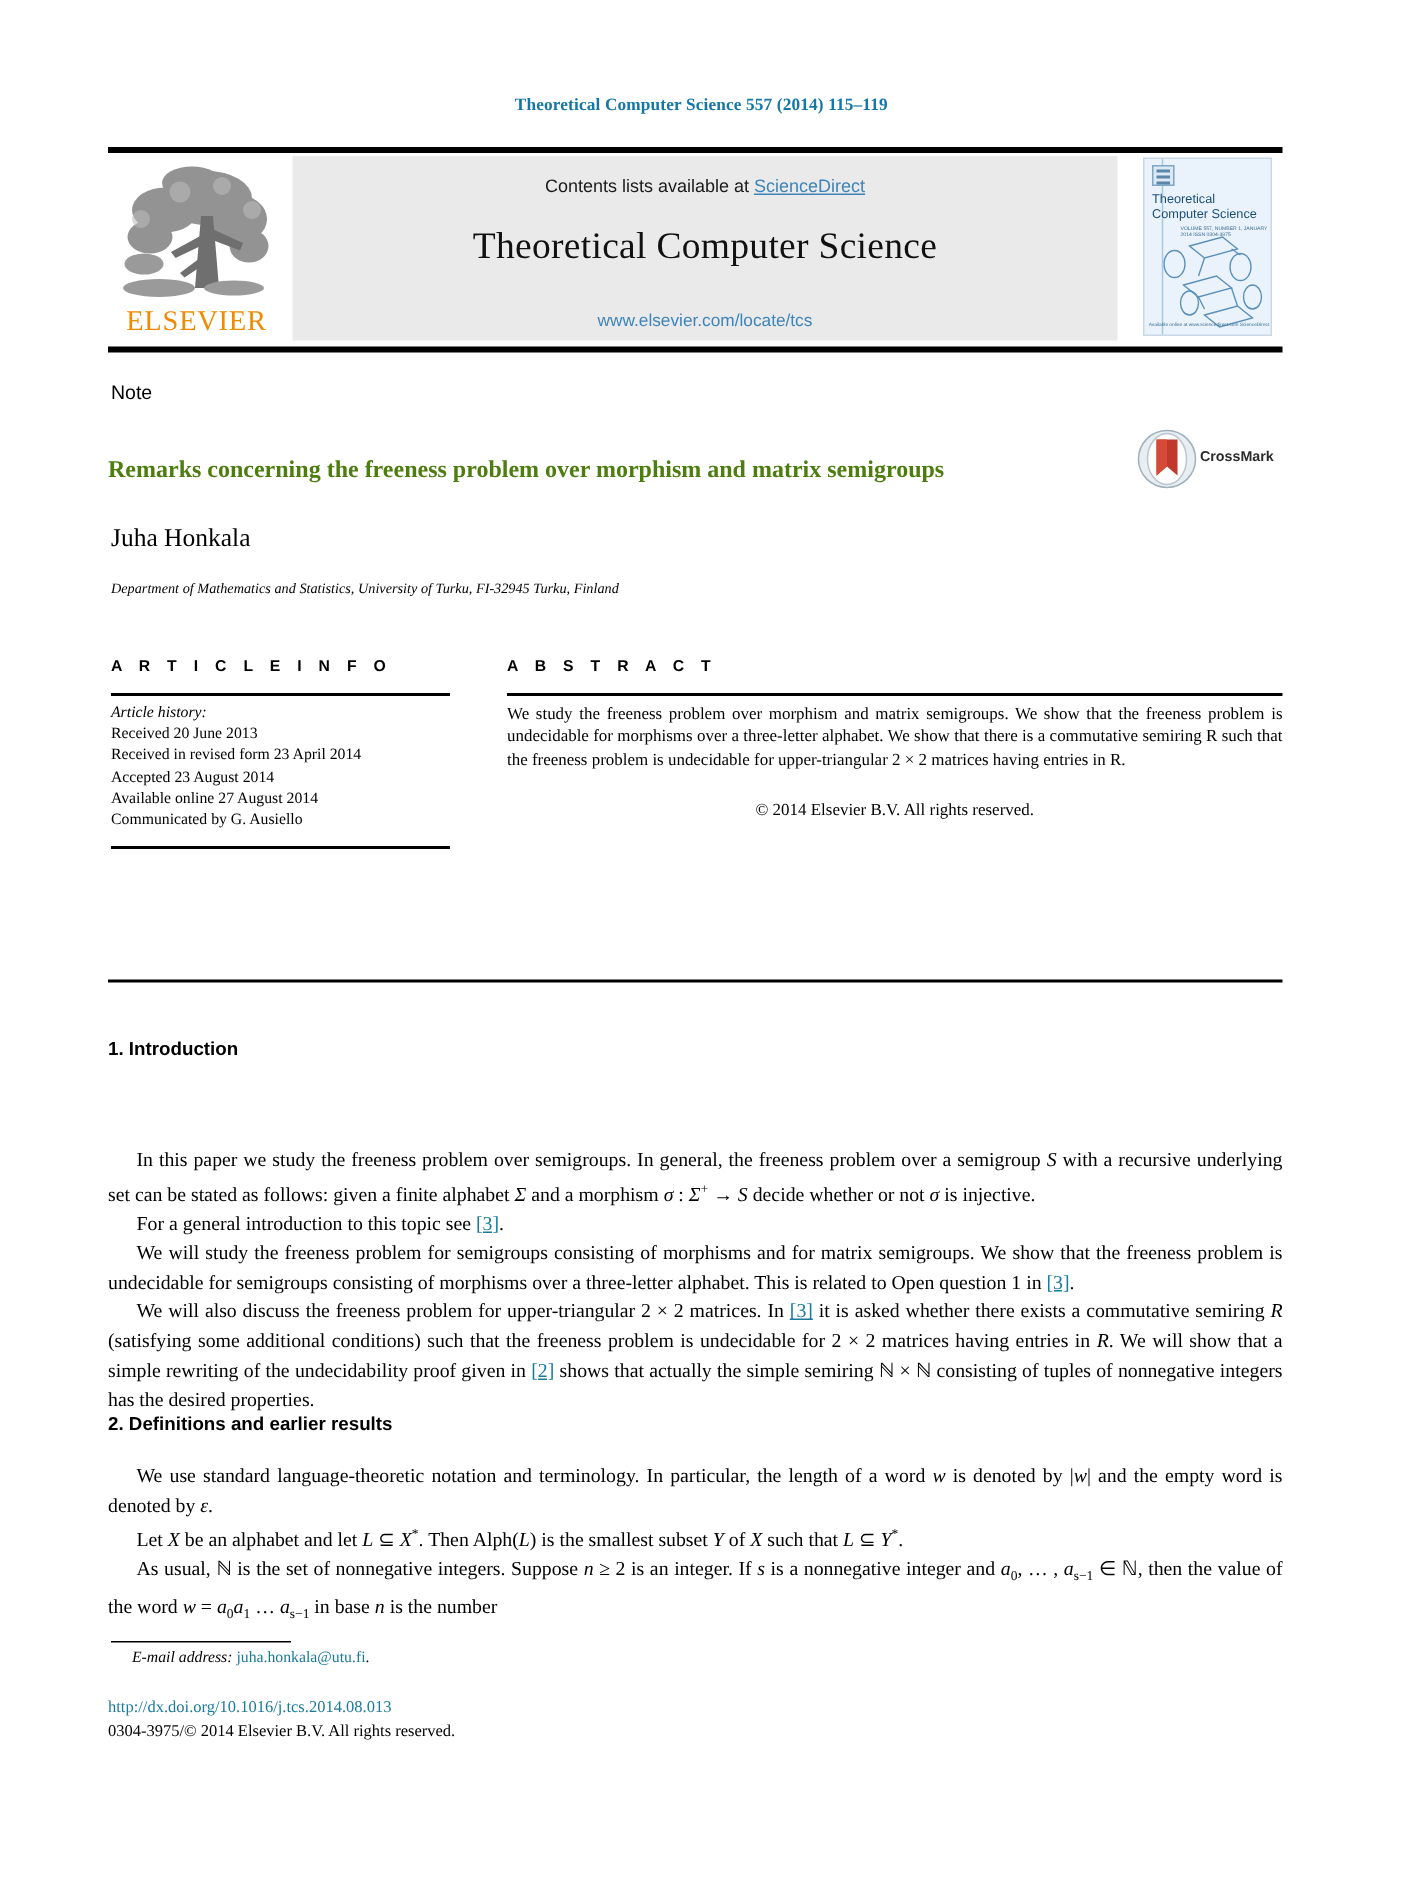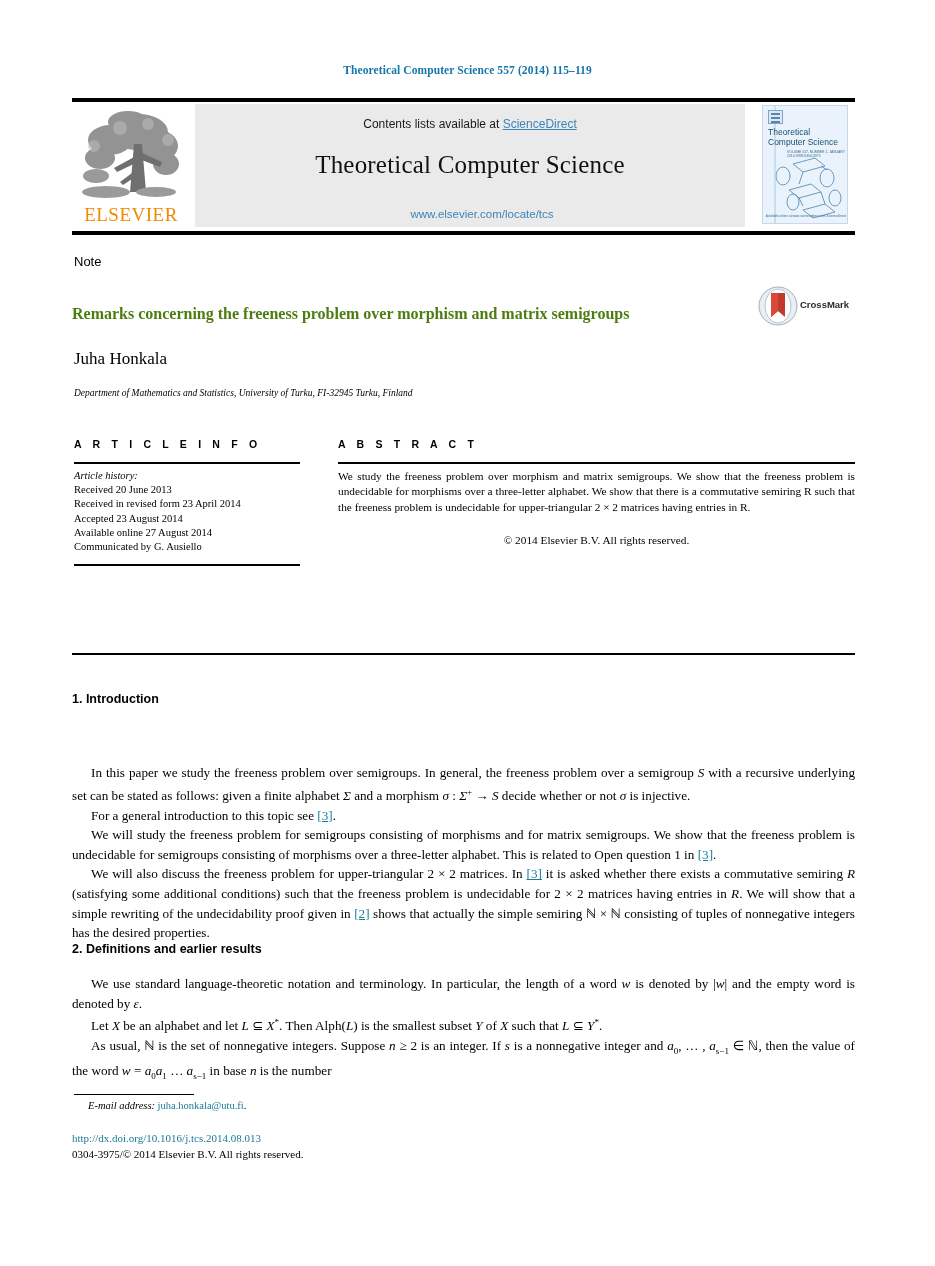--- a/index.html
+++ b/index.html
@@ -64,21 +64,20 @@
     color: #111;
     letter-spacing: .2px;
   }
   .journal-url {
     position: absolute;
     top: 208px; left: 195px; width: 550px;
     text-align: center;
     font-family: "Liberation Sans", sans-serif;
     font-size: 11.5px;
     color: #3d84b8;
-    margin-left: 12px;
   }
 
   
   .elsevier-logo {
     position: absolute;
     left: 76px; top: 106px;
     width: 110px; height: 120px;
   }
   .elsevier-logo svg { display: block; }
   .elsevier-word {

